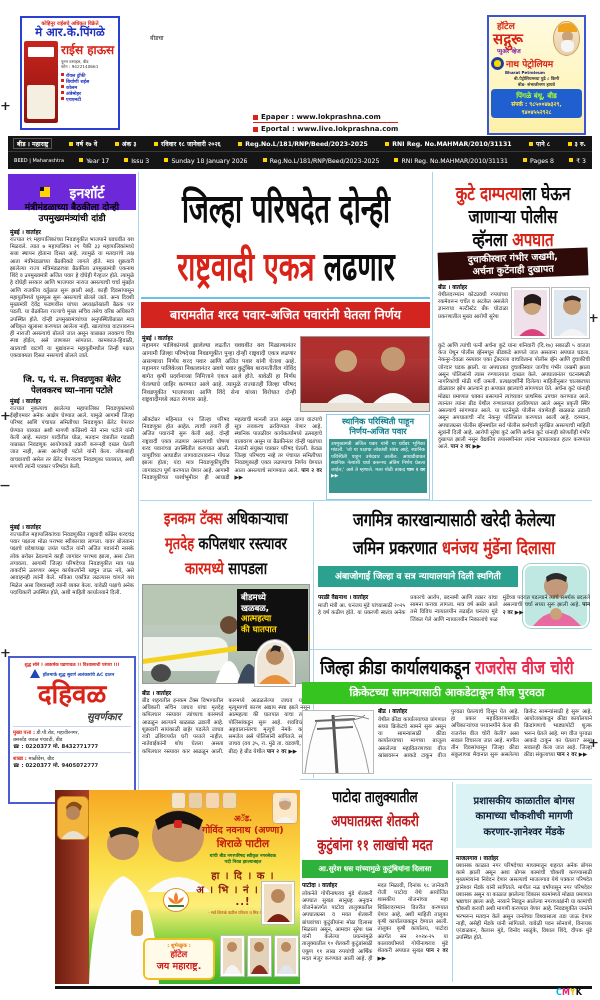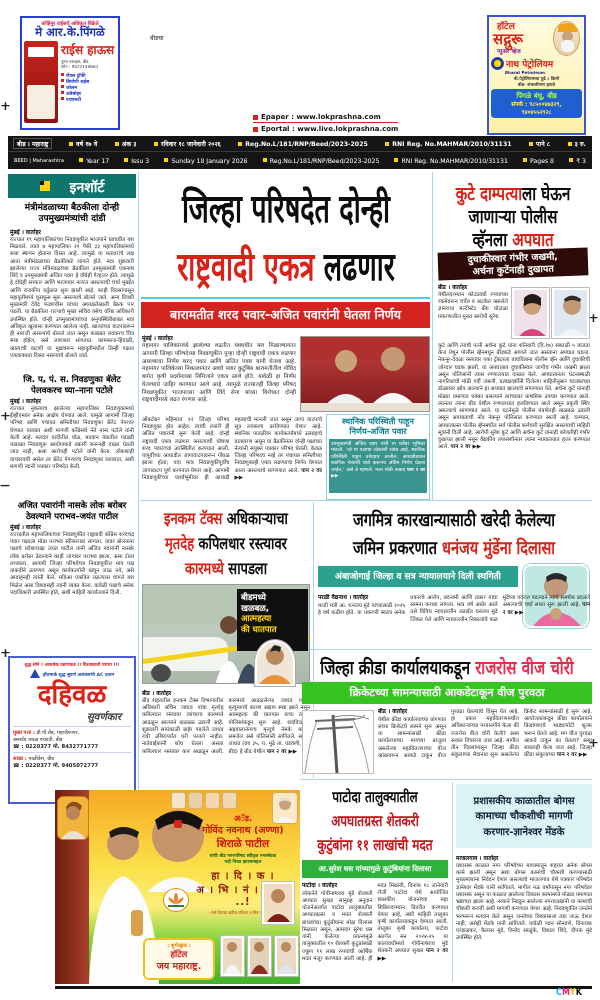--- a/index.html
+++ b/index.html
@@ -192,33 +192,32 @@
   </div>
 
   <div class="hairV" style="left:138px;top:172px;height:634px"></div>
   <div class="hairV" style="left:432px;top:172px;height:328px"></div>
   <div class="hairH" style="left:140px;top:500px;width:452px"></div>
   <div class="hairV" style="left:313px;top:502px;height:276px"></div>
   <div class="hairH" style="left:300px;top:649px;width:292px"></div>
   <div class="hairH" style="left:300px;top:779px;width:292px"></div>
   <div class="hairV" style="left:452px;top:782px;height:200px"></div>
 
-  <div class="abs" style="left:8px;top:174px;width:128px;height:24px;background:#0f766e;color:#fff;display:flex;align-items:center;justify-content:center;gap:20px">
+  <div class="abs" style="left:8px;top:174px;width:128px;height:36px;background:#6d28d9;color:#fff;display:flex;align-items:center;justify-content:center;gap:20px">
     <span style="width:10px;height:10px;background:#ffd400;position:relative;flex:none">
         <span style="position:absolute;left:0;top:0;width:4px;height:4px;background:#111"></span>
       </span>
     <span class="b" style="font-size:14px">इनशॉर्ट</span>
   </div>
   <div class="abs c b" style="left:10px;top:202px;width:124px;font-size:9px;line-height:1.25;color:#000">मंत्रीमंडळाच्या बैठकीला दोन्ही उपमुख्यमंत्र्यांची दांडी</div>
   <div class="abs dl" style="left:10px;top:228px">मुंबई । वार्ताहर</div>
   <div class="abs t" style="left:10px;top:236px;width:124px;height:134px;overflow:hidden">राज्यात १९ महापालिकांच्या निवडणुकीत भाजपाने घवघवीत यश मिळवले. त्यात ७ महापालिका २१ पैकी ३३ महापालिकांमध्ये सत्ता स्थापन होताना दिसत आहे. त्यामुळे या मतदारांचे लक्ष आता मंत्रीमंडळाच्या बैठकीकडे लागले होते. मात्र शुक्रवारी झालेल्या राज्य मंत्रिमंडळाच्या बैठकीला उपमुख्यमंत्री एकनाथ शिंदे व उपमुख्यमंत्री अजित पवार हे दोघेही गैरहजर होते. त्यामुळे हे दोघेही सरकार आणि भाजपवर नाराज असल्याची चर्चा मुंबईत आणि राजकीय वर्तुळात सुरू झाली आहे. काही दिवसांपासून महायुतीमध्ये धुसफूस सुरू असल्याचे बोलले जाते. अन्य दिवशी मुख्यमंत्री देवेंद्र फडणवीस यांच्या अध्यक्षतेखाली बैठक पार पडली. या बैठकीला राज्याचे मुख्य सचिव तसेच वरिष्ठ अधिकारी उपस्थित होते. दोन्ही उपमुख्यमंत्र्यांच्या अनुपस्थितीबाबत मात्र अधिकृत खुलासा करण्यात आलेला नाही. खात्यांच्या वाटपावरून ही नाराजी असल्याचे बोलले जात असून याबाबत लवकरच चित्र स्पष्ट होईल, असे जाणकार सांगतात. कामकाज-हिवाळी, खात्याची वाटणी या मुद्यांवरून महायुतीमधील तिन्ही पक्षात एकवाक्यता दिसत नसल्याचे बोलले जाते.</div>
   <div class="abs c b" style="left:10px;top:374px;width:124px;font-size:8.5px;line-height:1.25;color:#000">जि. प, पं. स. निवडणुका बॅलेट पेलवकरच घ्या–नाना पटोले</div>
   <div class="abs dl" style="left:10px;top:397px">मुंबई । वार्ताहर</div>
   <div class="abs t" style="left:10px;top:405px;width:124px;height:90px;overflow:hidden">राज्यात नुकत्याच झालेल्या महापालिका निवडणुकांमध्ये ईव्हीएमवर अनेक आक्षेप घेण्यात आले. यामुळे आगामी जिल्हा परिषद आणि पंचायत समितीच्या निवडणुका बॅलेट पेपरवर घेण्यात याव्यात अशी मागणी काँग्रेसचे नेते नाना पटोले यांनी केली आहे. मतदार यादीतील घोळ, मतदान यंत्रातील गडबडी याबाबत निवडणूक आयोगाकडे तक्रारी करूनही दखल घेतली जात नाही, असा आरोपही पटोले यांनी केला. लोकशाही वाचवायची असेल तर बॅलेट पेपरवरच निवडणुका घ्याव्यात, अशी मागणी त्यांनी पत्रकार परिषदेत केली.</div>
-  <div class="abs c b" style="left:10px;top:500px;width:124px;font-size:8.5px;line-height:1.25;color:#000">अजित पवारांनी नासके लोक बरोबर ठेवल्याने पराभव–जयंत पाटील</div>
   <div class="abs dl" style="left:10px;top:523px">मुंबई । वार्ताहर</div>
   <div class="abs t" style="left:10px;top:531px;width:124px;height:118px;overflow:hidden">राज्यातील महापालिकांच्या निवडणुकीत राष्ट्रवादी काँग्रेस शरदचंद्र पवार पक्षाला मोठा पराभव स्वीकारावा लागला. यावर बोलताना पक्षाचे प्रदेशाध्यक्ष जयंत पाटील यांनी अजित पवारांनी नासके लोक बरोबर ठेवल्याने काही जागांवर पराभव झाला, असा टोला लगावला. आगामी जिल्हा परिषदेच्या निवडणुकीत मात्र पक्ष ताकदीने उतरणार असून कार्यकर्त्यांनी खचून जाऊ नये, असे आवाहनही त्यांनी केले. मविआ एकत्रित लढल्यास चांगले यश मिळेल असा विश्वासही त्यांनी व्यक्त केला. यावेळी पक्षाचे अनेक पदाधिकारी उपस्थित होते, अशी माहिती कार्यालयाने दिली.</div>
 
   <div class="abs" style="left:8px;top:656px;width:128px;height:148px;border:2px solid #4a5cd0;background:#fff;padding:3px">
     <div class="c red b" style="font-size:4.5px">शुद्ध सोने ! आकर्षक घडणावळ !! विश्वासाची परंपरा !!!</div>
     <div style="display:flex;align-items:center;gap:3px;margin-top:2px;justify-content:center">
       <span class="bluetri"></span>
       <span class="b" style="font-size:4.6px;color:#1f47b5">हॉलमार्क शुद्ध सुवर्ण अलंकारांचे AC दालन</span>
     </div>
     <div class="c b red" style="font-size:26px;line-height:1.1;margin-top:2px">दहिवळ</div>

